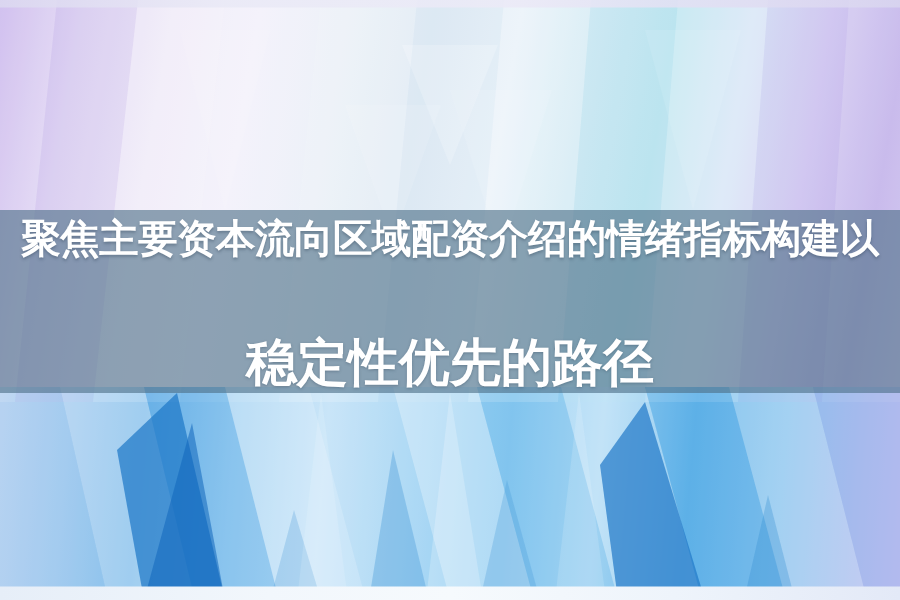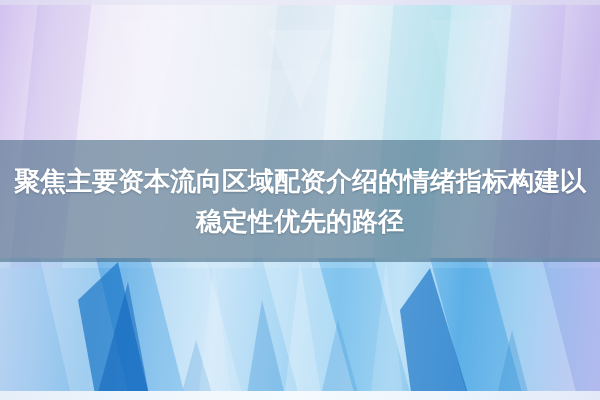--- a/index.html
+++ b/index.html
@@ -100,25 +100,25 @@
   #headline-band {
     position: absolute;
     left: 0;
     top: 140px;
     width: 600px;
     height: 122px;
     background: rgba(78, 112, 136, .62);
     display: flex;
     flex-direction: column;
     align-items: center;
-    justify-content: center;
+    justify-content: space-between;
   }
   .headline-line {
     color: #ffffff;
-    font-size: 26px;
+    font-size: 34px;
     font-weight: bold;
     line-height: 40px;
     letter-spacing: 0px;
     white-space: nowrap;
     text-shadow: 0 1px 2px rgba(40,60,80,.35);
   }
   .headline-line.l1 {
     font-size: 26.2px;
     letter-spacing: -0.2px;
   }

